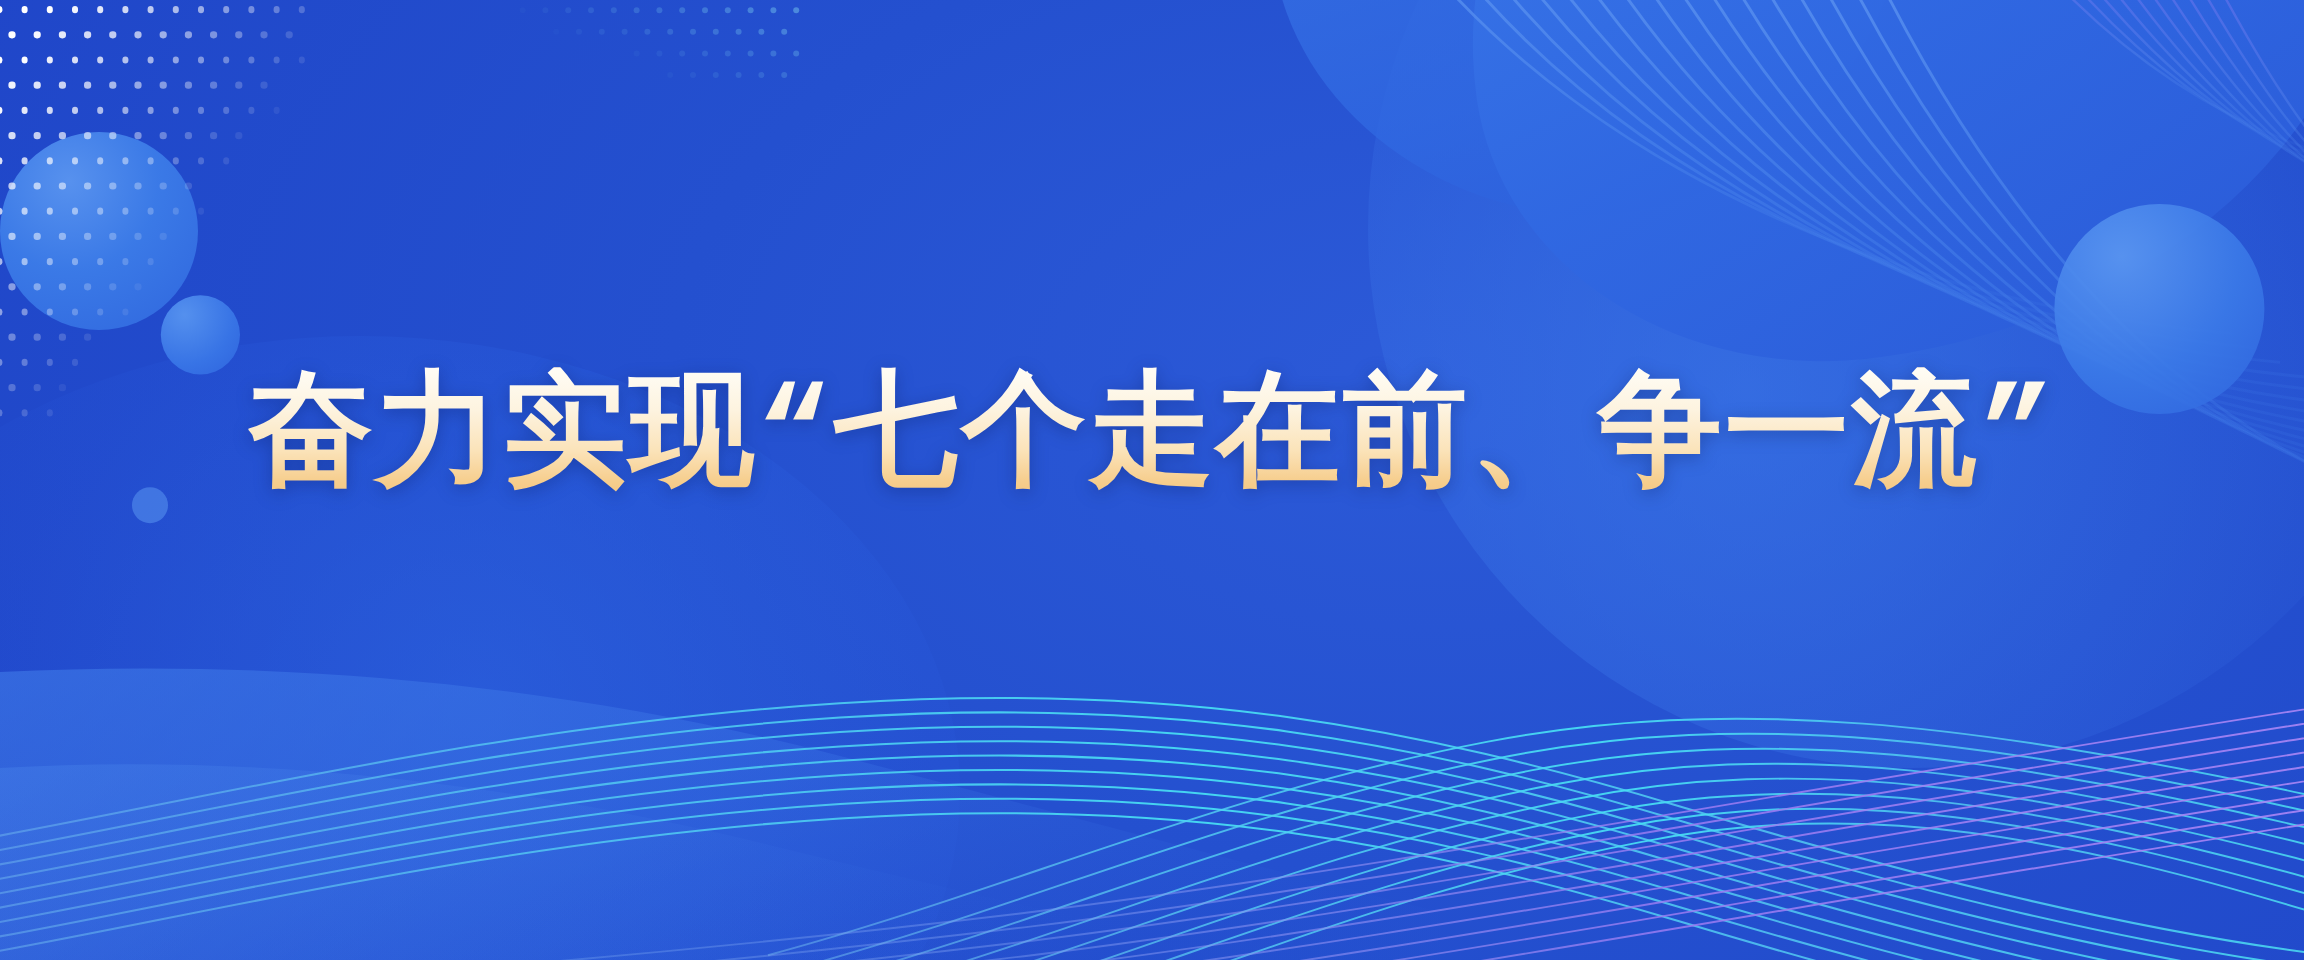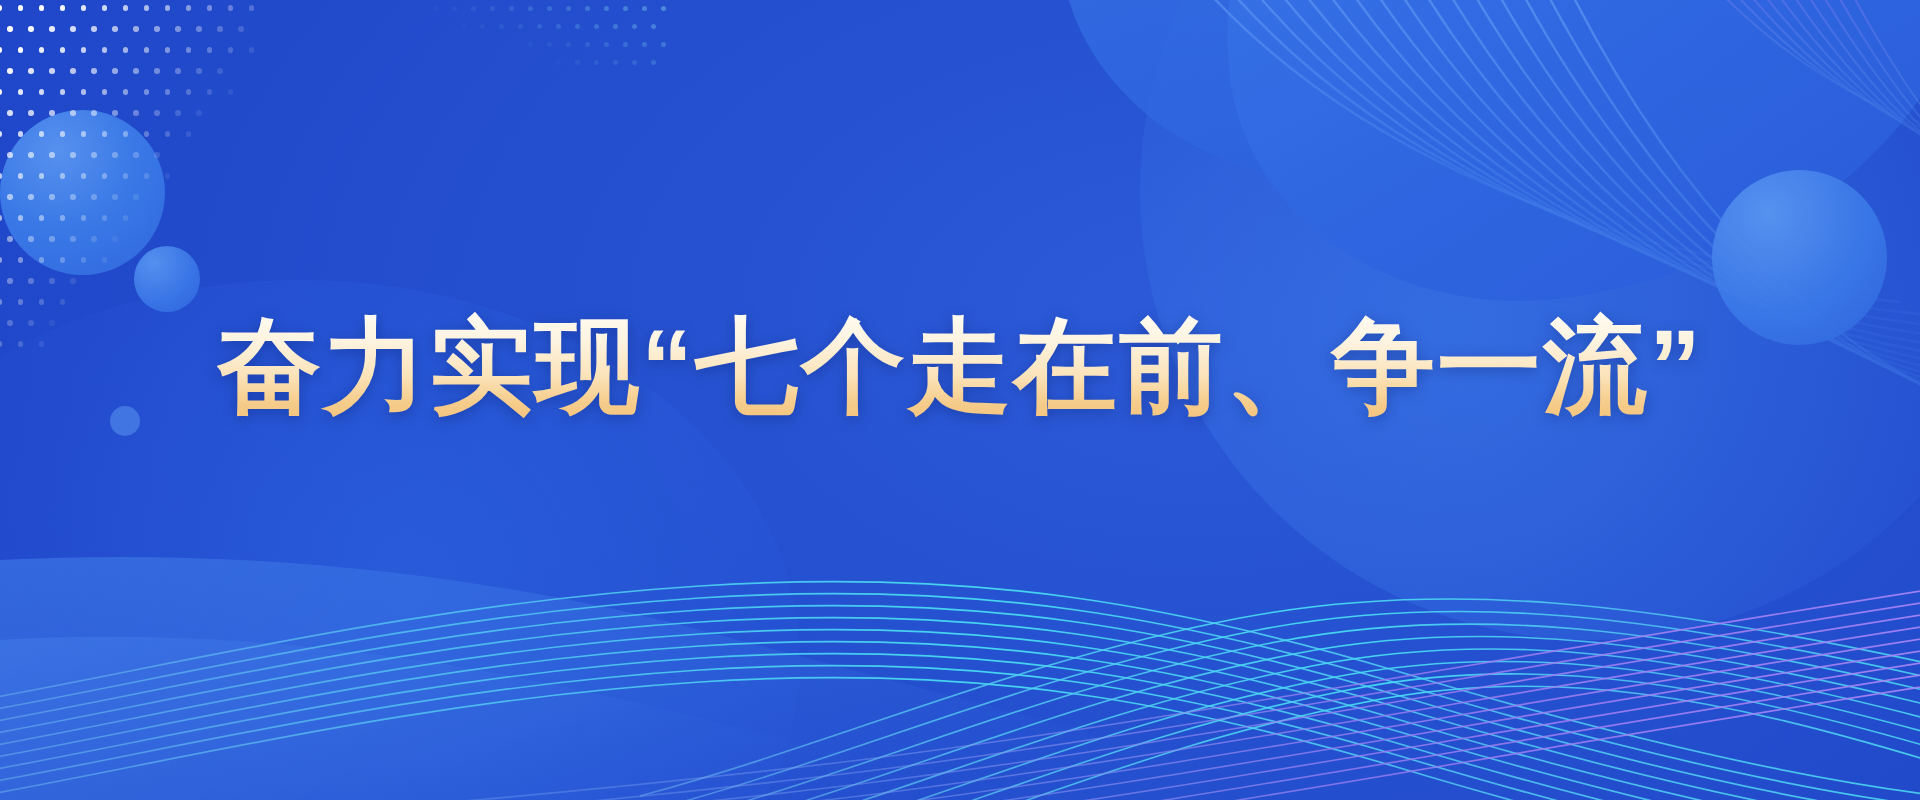--- a/index.html
+++ b/index.html
@@ -115,21 +115,21 @@
 
   
   .title-wrap {
     position: absolute;
     left: 0; right: 0;
     top: 236px;
     text-align: center;
   }
   .title {
     display: inline-block;
-    font-family: Liberation Sans, sans-serif;
+    font-family: Liberation Mono, monospace;
     font-weight: 700;
     font-size: 104px;
     line-height: 120px;
     letter-spacing: 2px;
     background: linear-gradient(180deg,
         #fffdf6 0%,
         #fdf3df 30%,
         #fbe3b9 58%,
         #f6cd8c 80%,
         #f2c078 100%);

